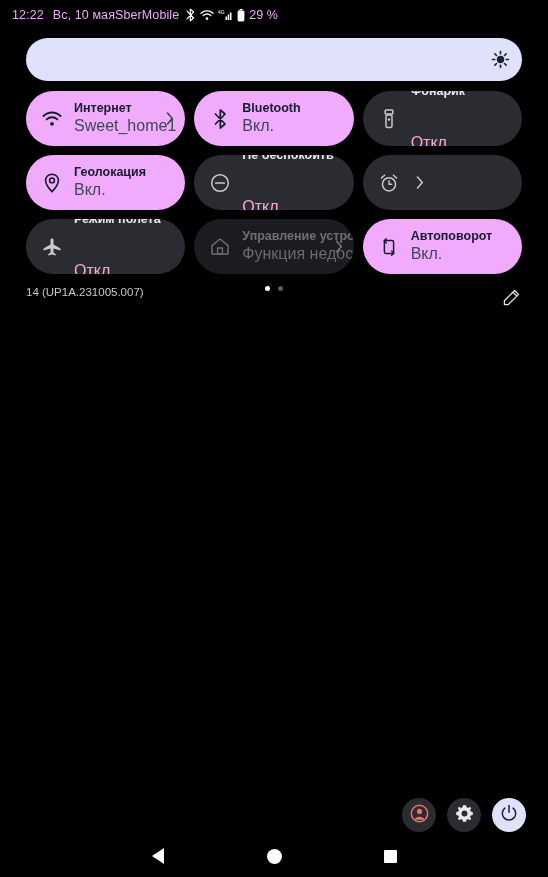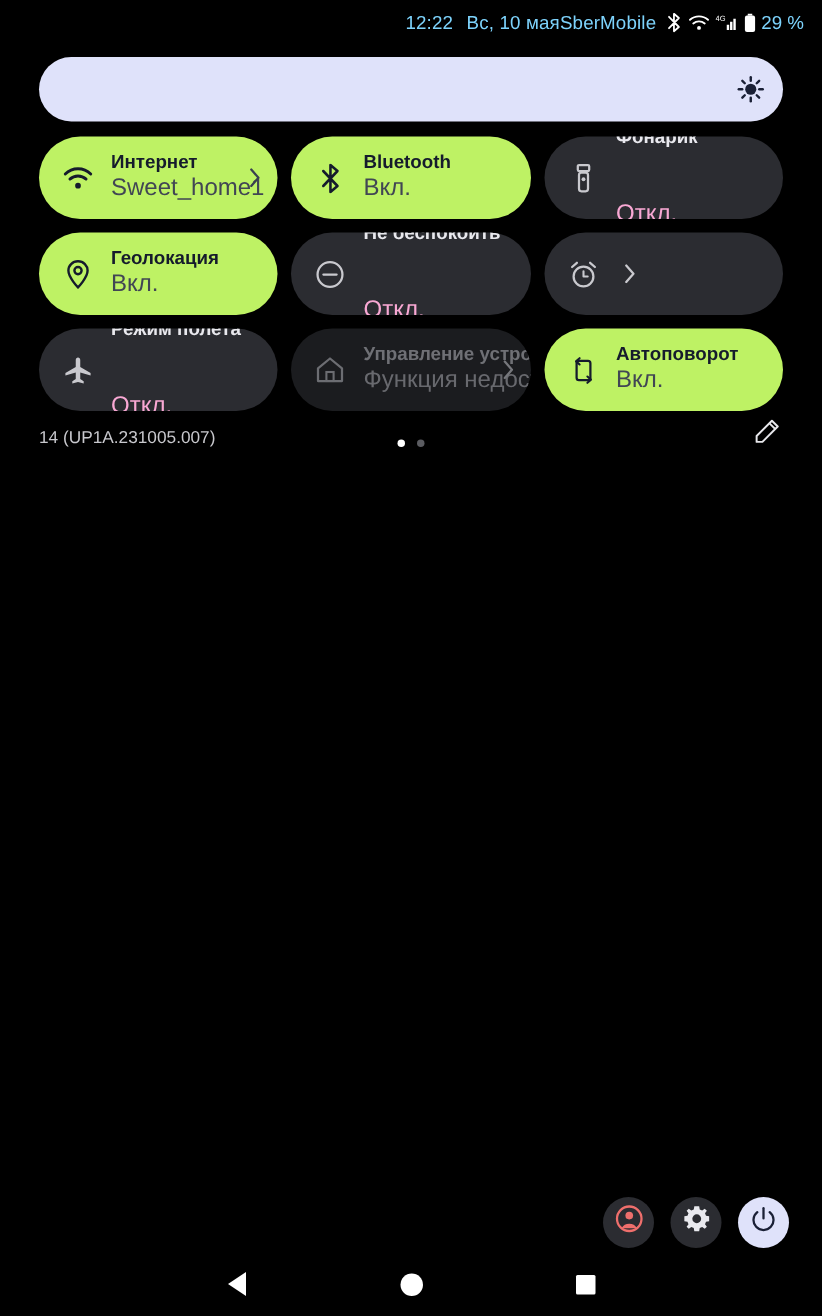--- a/index.html
+++ b/index.html
@@ -15,24 +15,24 @@
     font-family: "Liberation Sans", sans-serif;
     color: #ffffff;
     position: relative;
   }
 
   
   .status-bar {
     height: 30px;
     display: flex;
     align-items: center;
-    justify-content: flex-end;
+    justify-content: flex-start;
     padding: 0 12px 0 12px;
     font-size: 12.5px;
-    color: #7dd3fc;
+    color: #f0abfc;
   }
   .status-left {
     display: flex;
     align-items: center;
     gap: 9px;
     letter-spacing: 0.1px;
   }
   .status-right {
     display: flex;
     align-items: center;
@@ -67,21 +67,21 @@
   }
   .tile {
     height: 55px;
     border-radius: 28px;
     display: flex;
     align-items: center;
     padding: 0 8px 0 15px;
     overflow: hidden;
     position: relative;
   }
-  .tile.on  { background: #bef264; }
+  .tile.on  { background: #f0abfc; }
   .tile.off { background: #2b2c31; }
   .tile.disabled { background: #1b1c1f; }
 
   .tile-icon {
     flex: 0 0 auto;
     width: 22px;
     height: 22px;
     display: flex;
     align-items: center;
     justify-content: center;
@@ -128,24 +128,25 @@
   .tile.off .tile-chevron svg { stroke: #c9c9ce; }
   .tile.disabled .tile-chevron svg { stroke: #76777c; }
 
   
   .tile.clip .tile-text { overflow: visible; }
   .tile.clip .tile-title,
   .tile.clip .tile-sub { overflow: visible; }
 
   
   .qs-footer {
+    margin-top: 12px;
     padding: 0 26px;
     height: 24px;
     display: flex;
-    align-items: flex-end;
+    align-items: flex-start;
     position: relative;
   }
   .build-label {
     font-size: 11.5px;
     color: #c8c8cd;
   }
   .page-dots {
     position: absolute;
     left: 0; right: 0;
     display: flex;

